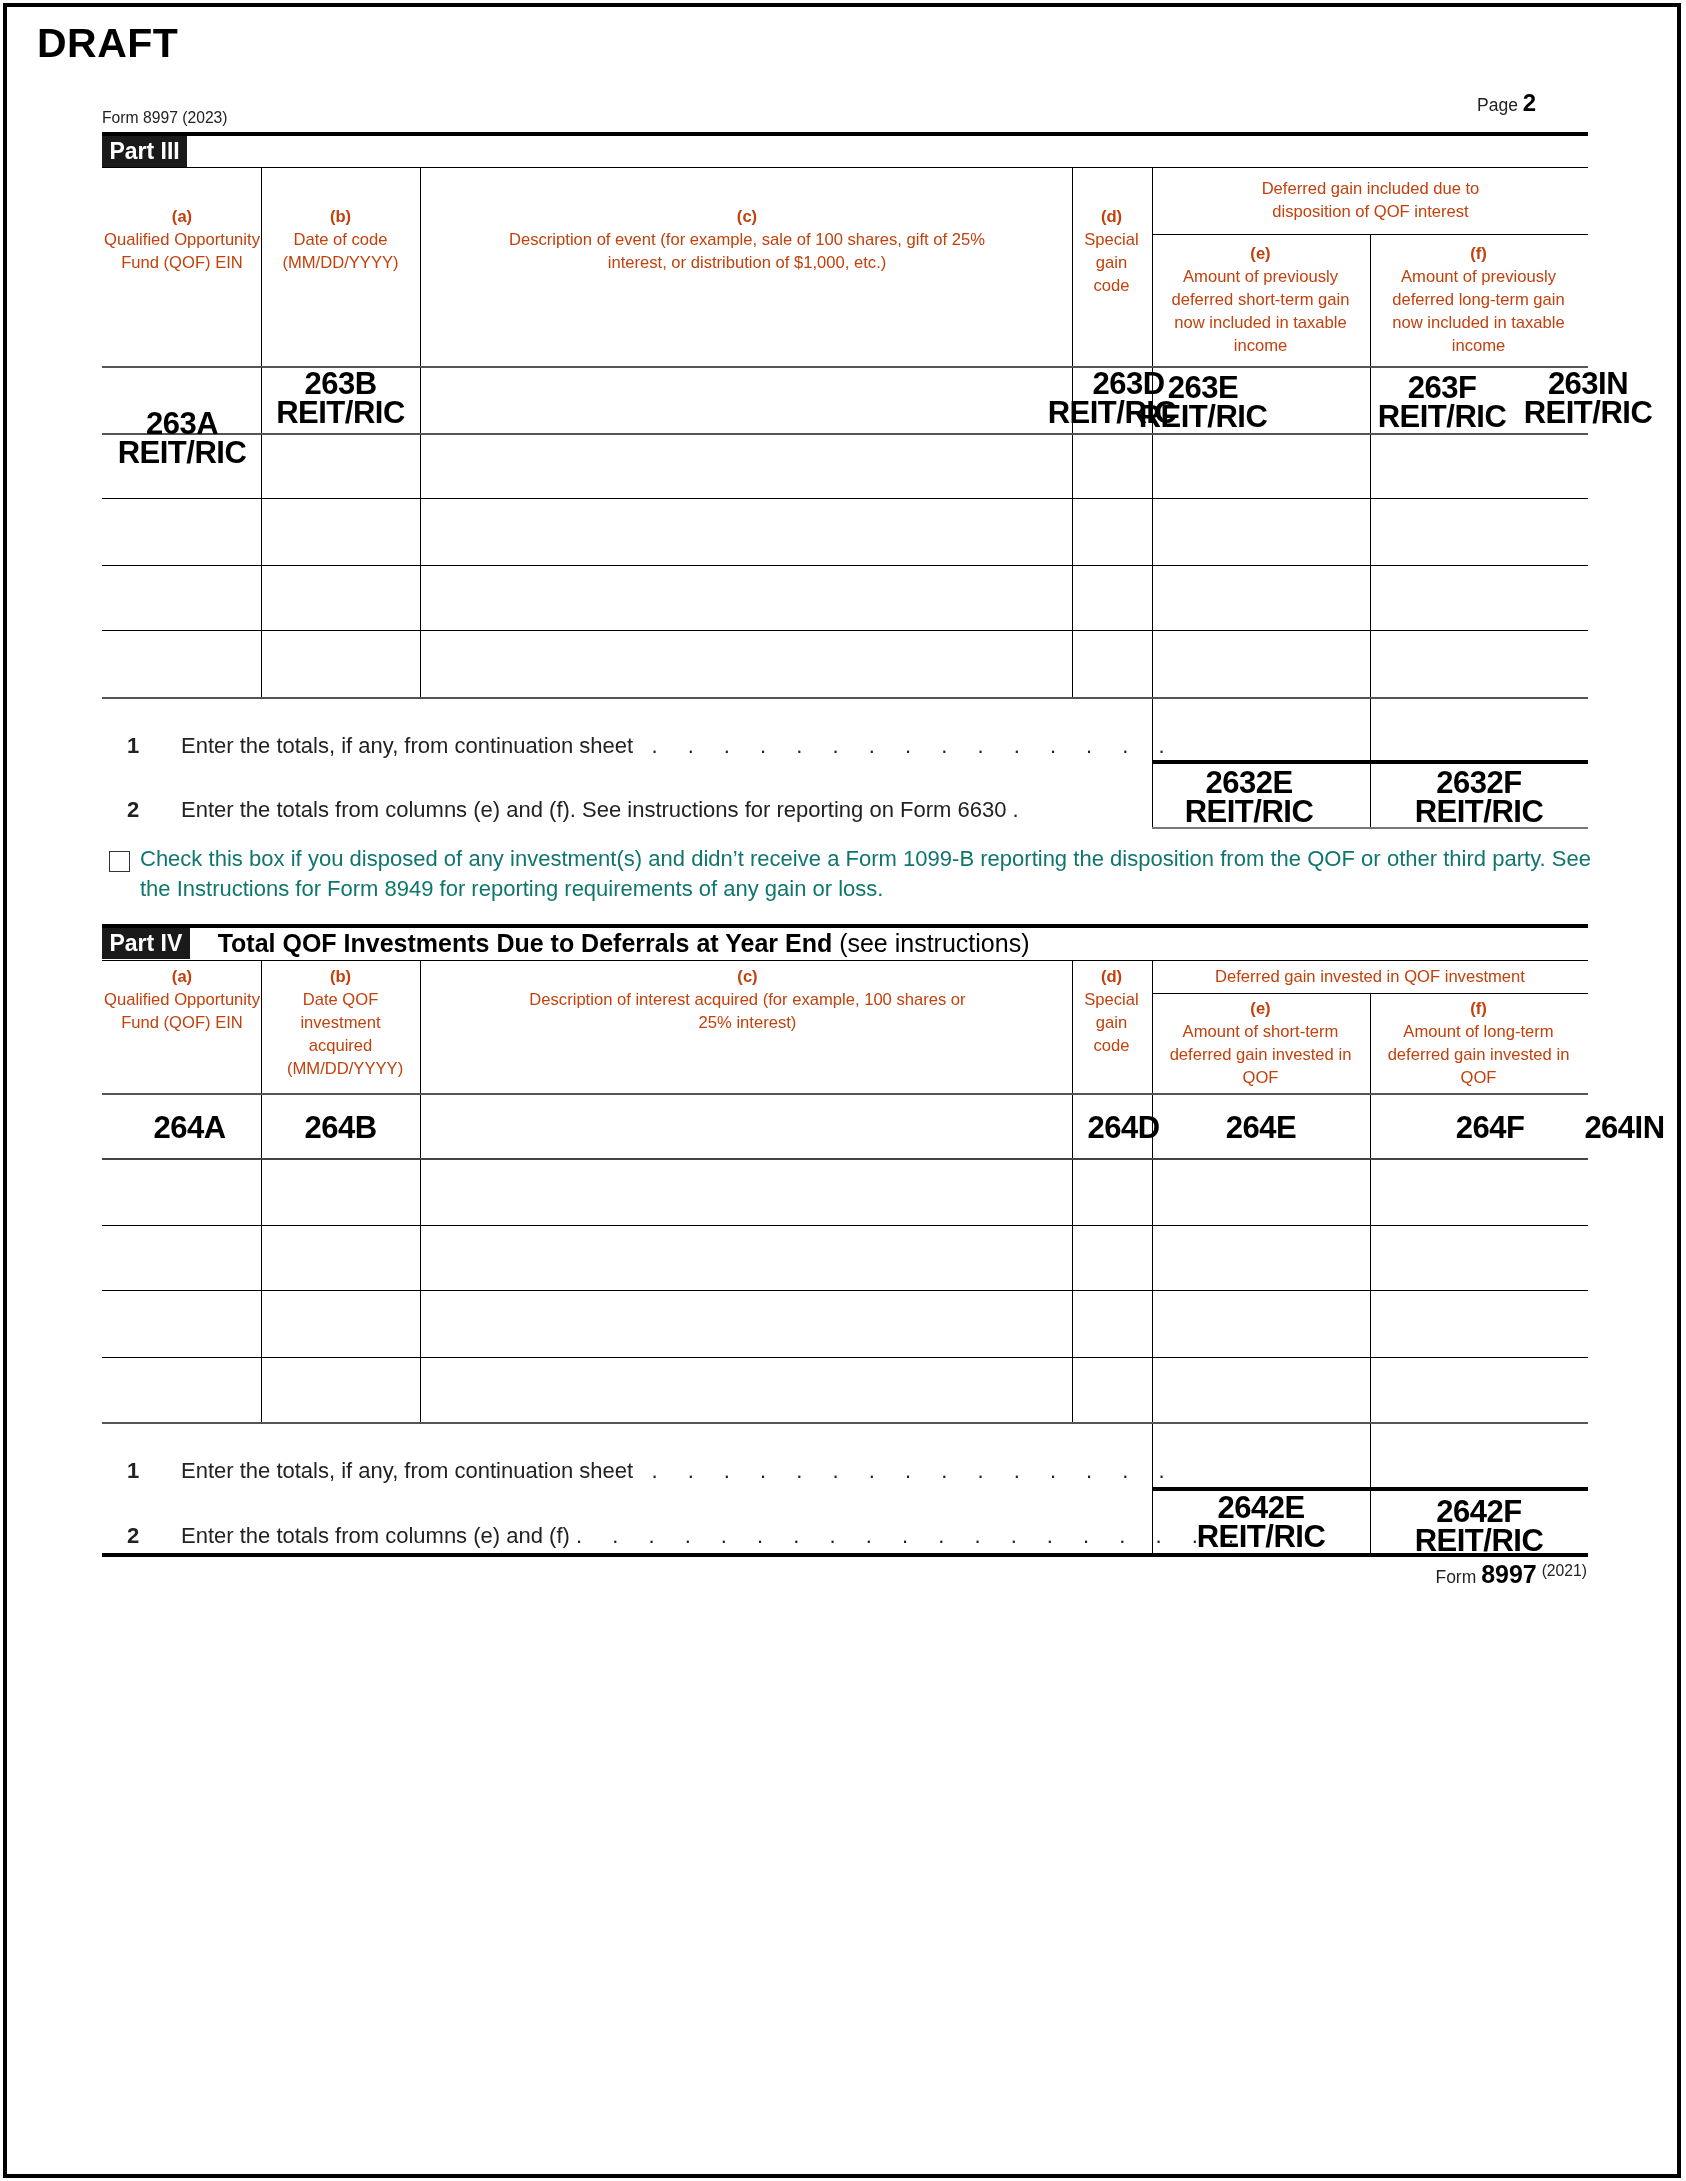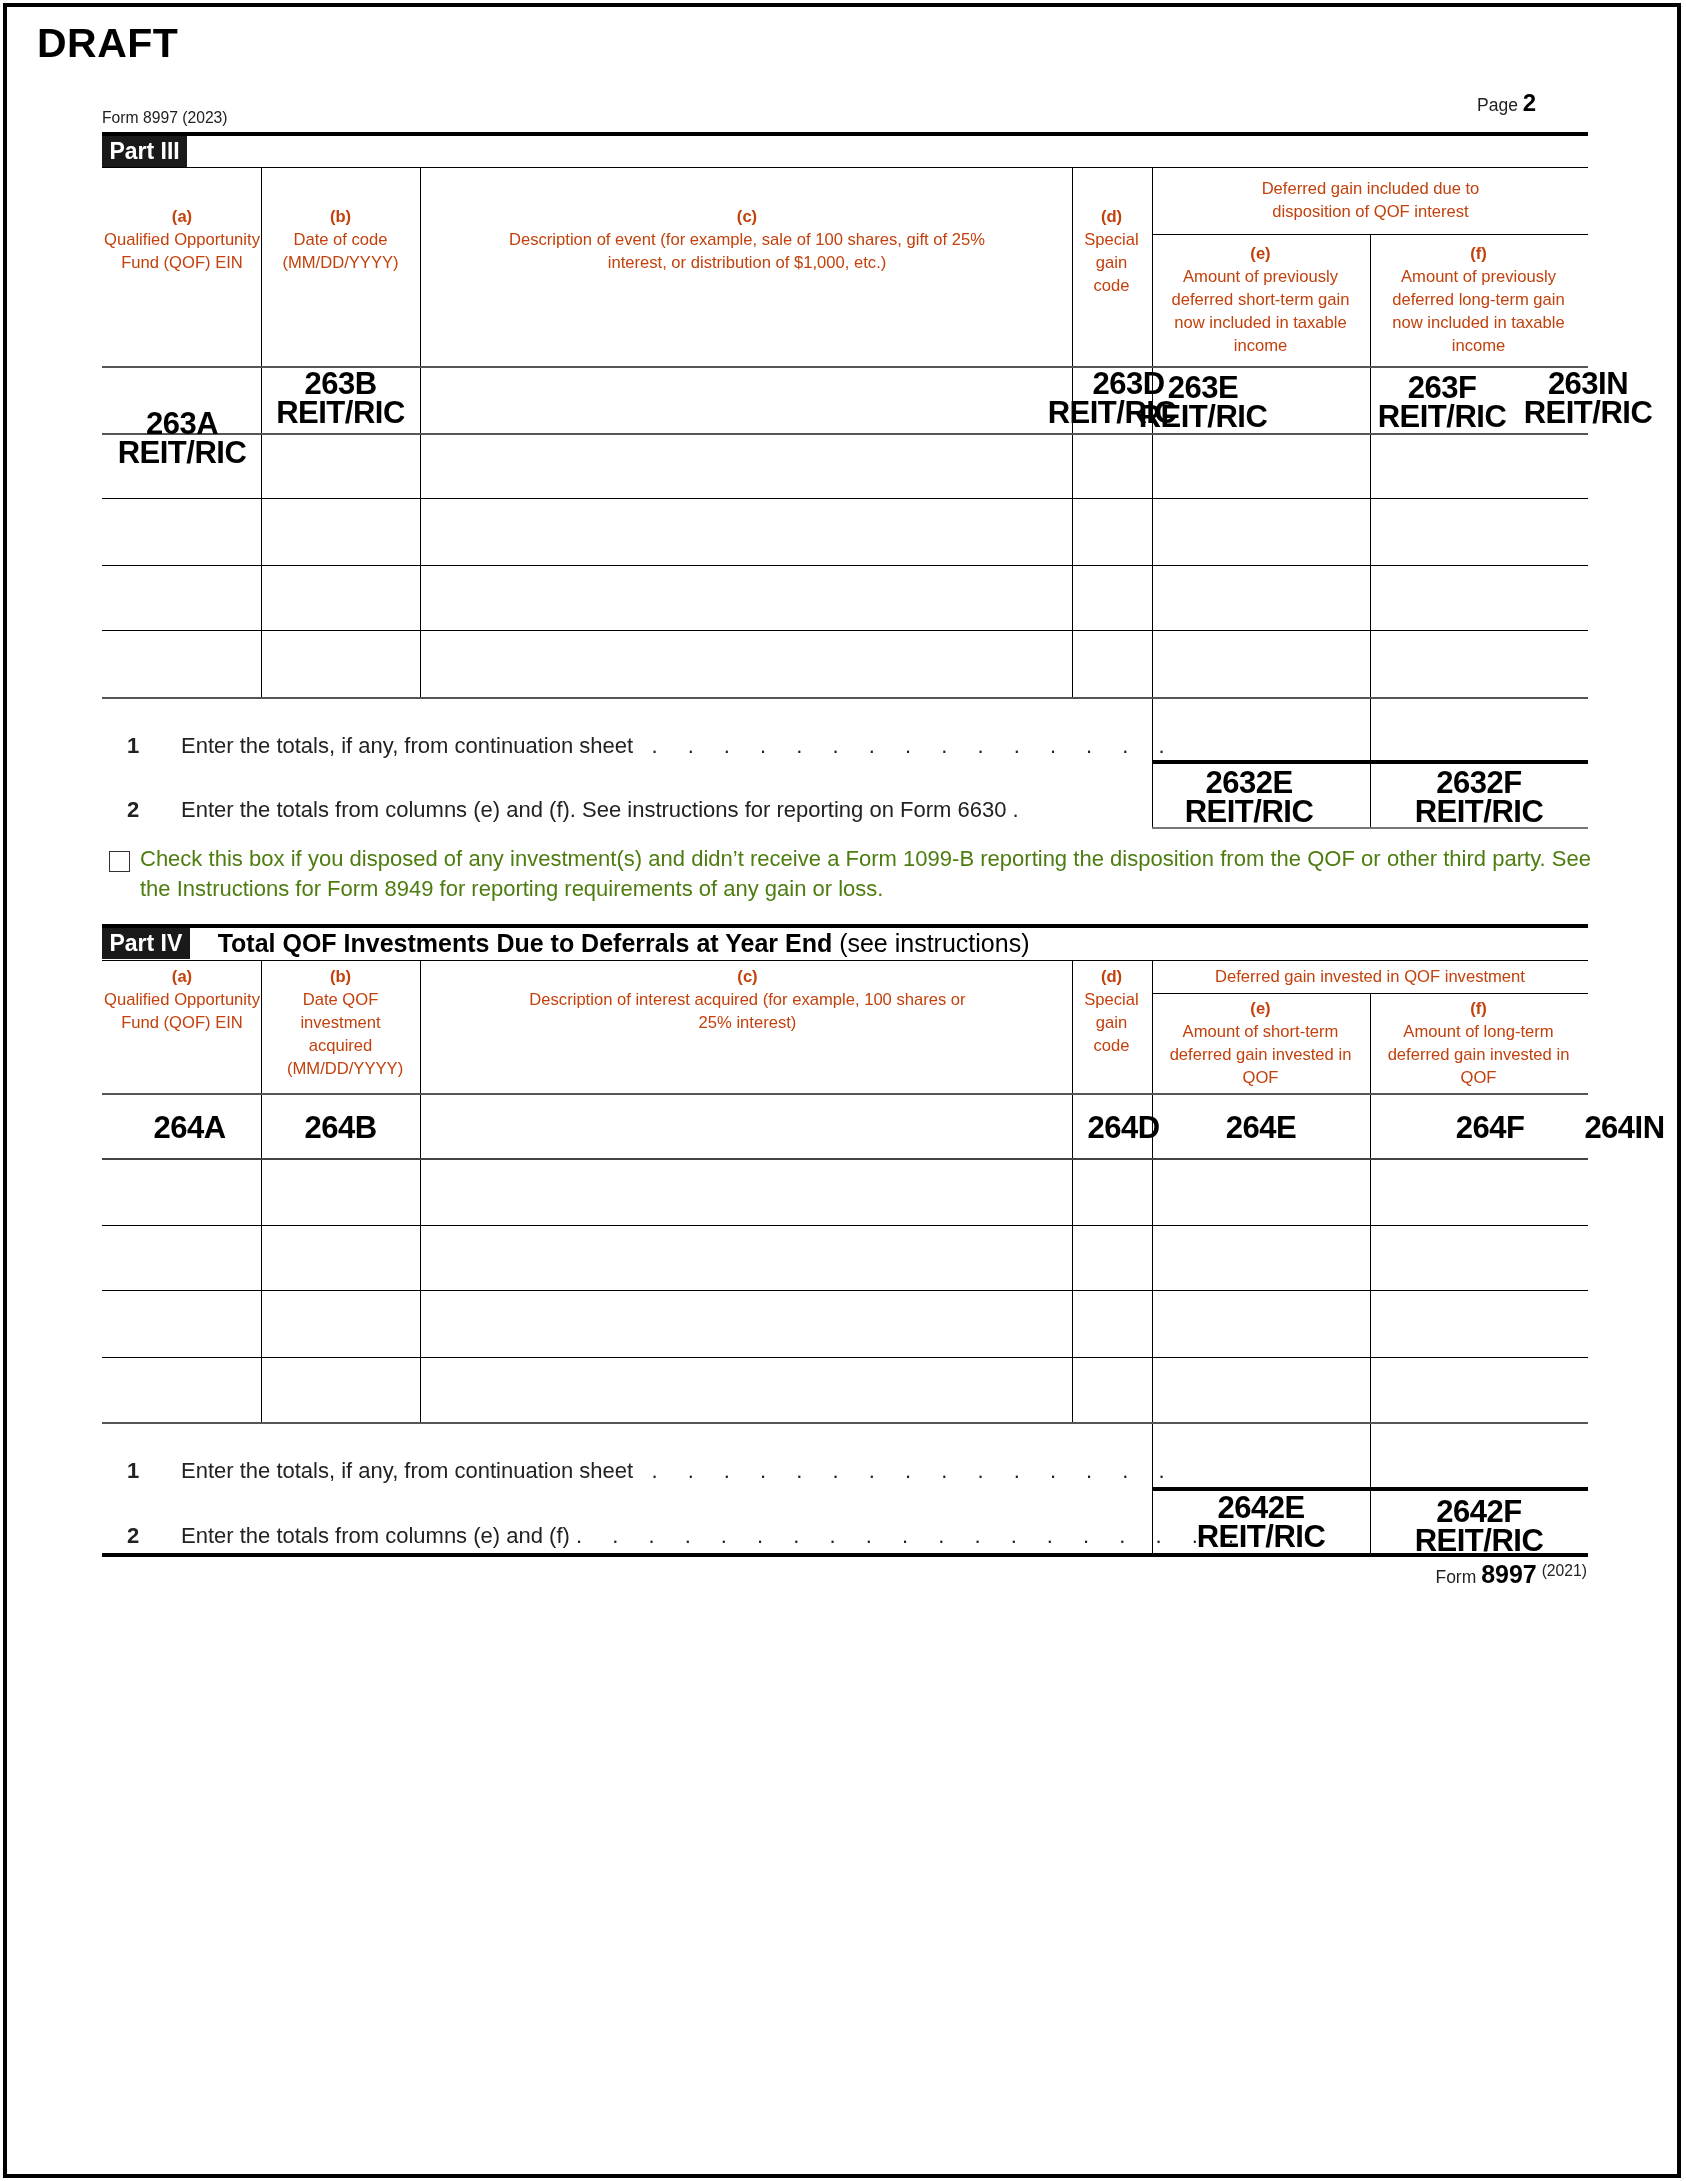--- a/index.html
+++ b/index.html
@@ -21,21 +21,21 @@
   .parttitle { font-weight:bold; font-size:25px; margin-left:35px; white-space:nowrap; }
   .parttitle .norm { font-weight:normal; }
   .colhead { position:absolute; text-align:center; font-size:16.6px; line-height:23px; color:#c2410c; }
   .colhead .lt { font-weight:bold; display:block; }
   .big { position:absolute; font-weight:bold; font-size:31px; line-height:29px; text-align:center;
          letter-spacing:-0.5px; white-space:nowrap; }
   .linetxt { position:absolute; font-size:22px; color:#222; white-space:nowrap; }
   .linenum { position:absolute; font-size:22px; font-weight:bold; color:#222; }
   .dots { letter-spacing:12px; }
   .cb { position:absolute; width:19.4px; height:19.4px; border:1.4px solid #333; background:#fff; }
-  .cbtext { position:absolute; font-size:22px; line-height:30px; color:#4d7c0f; }
+  .cbtext { position:absolute; font-size:22px; line-height:30px; color:#0f766e; }
   .cell-input { position:absolute; background:transparent; }
   .footer { position:absolute; font-size:17.5px; color:#222; }
   .footer b { font-size:25px; color:#000; }
   .footer sup { font-size:15.7px; }
 </style>
 </head>
 <body>
 
 <div class="frame"></div>
 

